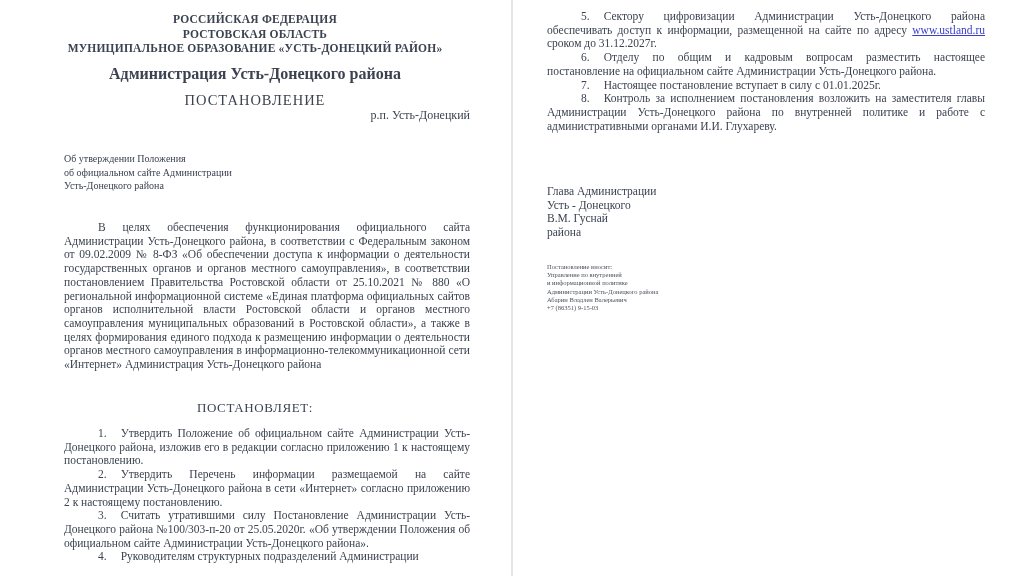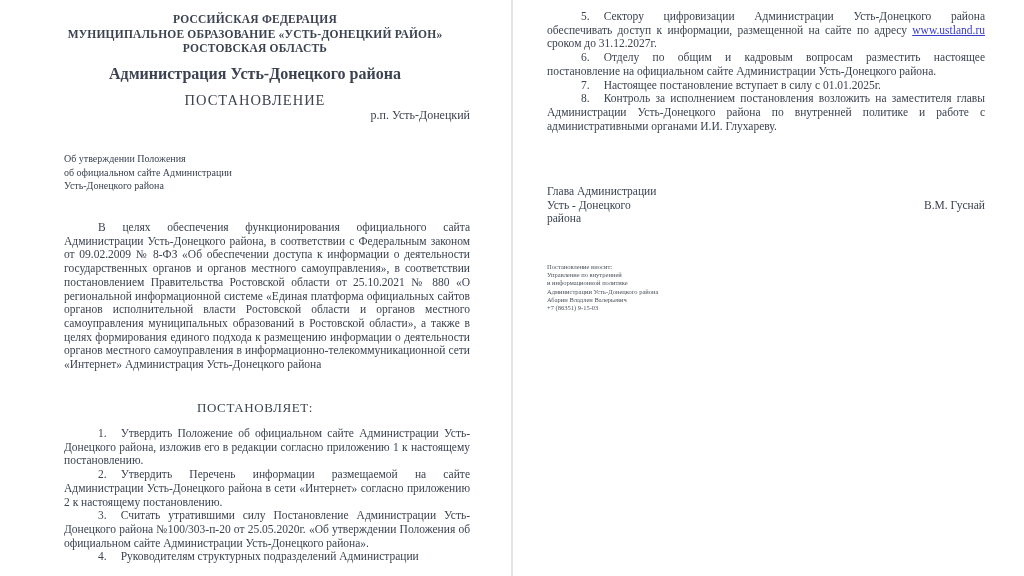--- a/index.html
+++ b/index.html
@@ -54,37 +54,37 @@
   .items .num { margin-right:14px; }
   #left-items { top:427px; left:64px; width:406px; }
 
   
   #right-items { top:10px; left:34px; width:438px; }
   .doc-link { color:#3a3ccb; text-decoration:underline; }
   .signature {
     top:185px; left:34px; width:438px;
     font-size:11.5px; line-height:13.7px;
   }
-  .sig-row { display:flex; justify-content:space-between; }
+  .sig-row { display:flex; justify-content:flex-start;flex-direction:column; }
   .footnote {
     top:263px; left:34px; width:260px;
     font-size:6.5px; line-height:8.2px; color:#4a505a;
   }
 </style>
 </head>
 <body>
 
 <div class="divider"></div>
 
 <div id="page1" class="page">
 
   <div class="blk doc-header">
     <div>РОССИЙСКАЯ ФЕДЕРАЦИЯ</div>
+    <div>РОСТОВСКАЯ ОБЛАСТЬ</div>
     <div>МУНИЦИПАЛЬНОЕ ОБРАЗОВАНИЕ «УСТЬ-ДОНЕЦКИЙ РАЙОН»</div>
-    <div>РОСТОВСКАЯ ОБЛАСТЬ</div>
   </div>
 
   <div class="blk org-line">Администрация Усть-Донецкого района</div>
 
   <div class="blk doc-type">ПОСТАНОВЛЕНИЕ</div>
 
   <div class="blk place-line">р.п. Усть-Донецкий</div>
 
   <div class="blk subject">
     <div>Об утверждении Положения</div>

